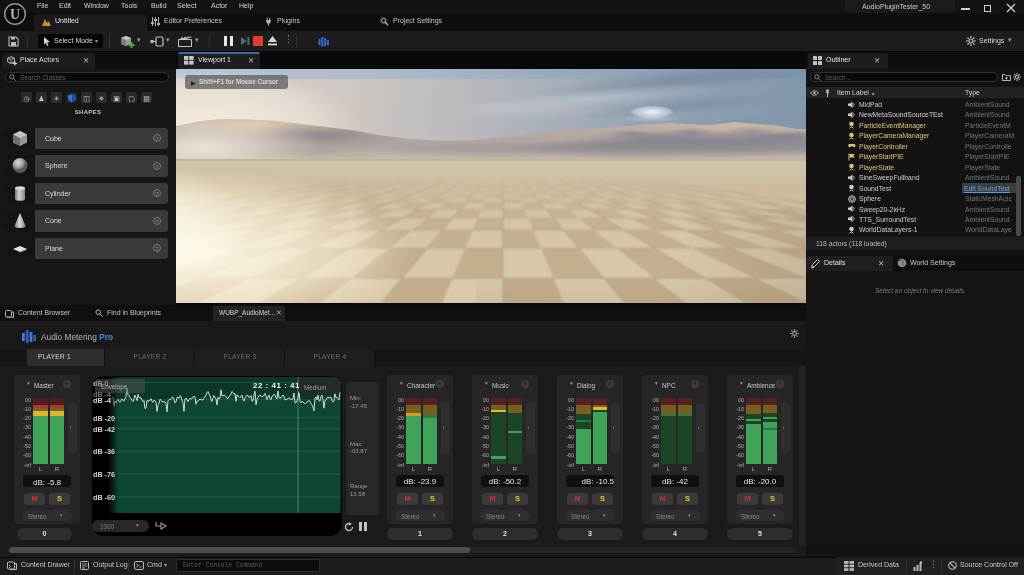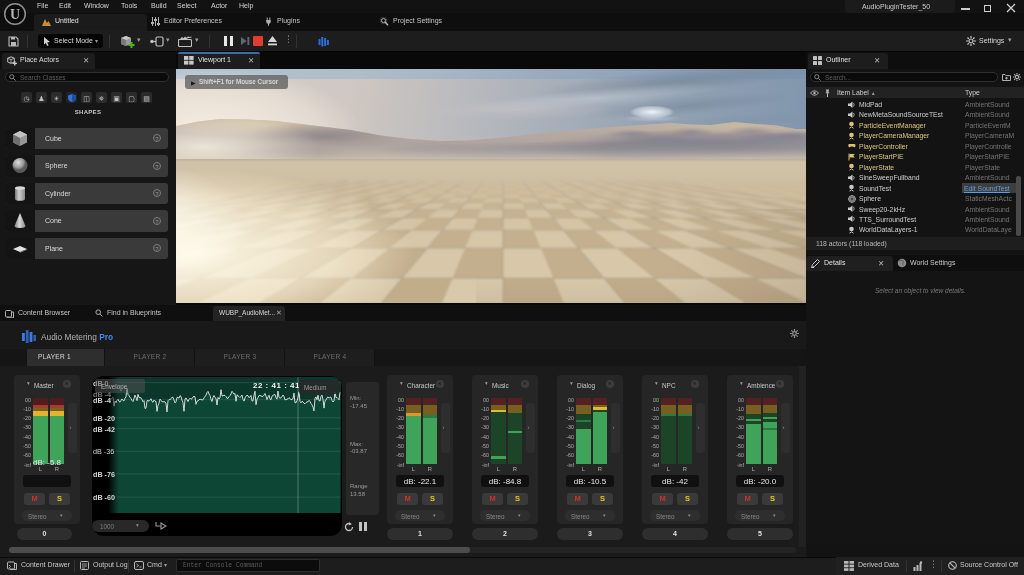--- a/index.html
+++ b/index.html
@@ -594,21 +594,21 @@
 <div class="a" style="left:18px;top:443.0px;width:13px;text-align:right;font-size:5.3px;color:#b0b0b0">-50</div>
 <div class="a" style="left:18px;top:452.3px;width:13px;text-align:right;font-size:5.3px;color:#b0b0b0">-60</div>
 <div class="a" style="left:18px;top:461.6px;width:13px;text-align:right;font-size:5.3px;color:#b0b0b0">-inf</div>
 <div class="a" style="left:33.0px;top:397.5px;width:14.5px;height:66px;background:linear-gradient(to bottom,#4f1d1d 0px 7px,#a83a31 7px 10px,#7a611c 10px 13px,#e0b42f 13px 18px,#3fa35a 18px 66px)"></div>
 <div class="a" style="left:49.5px;top:397.5px;width:14.5px;height:66px;background:linear-gradient(to bottom,#4f1d1d 0px 7px,#a83a31 7px 10px,#7a611c 10px 13px,#e0b42f 13px 18px,#3fa35a 18px 66px)"></div>
 <div class="a" style="left:33px;top:465.5px;width:14.5px;text-align:center;font-size:5.8px;color:#b0b0b0">L</div>
 <div class="a" style="left:49.5px;top:465.5px;width:14.5px;text-align:center;font-size:5.8px;color:#b0b0b0">R</div>
 <div class="a" style="left:68px;top:403px;width:9px;height:50px;background:#2e2e2e;border-radius:3px"></div>
 <div class="a" style="left:69.5px;top:424px;font-size:6px;color:#9a9a9a">›</div>
 <div class="a" style="left:23px;top:475px;width:48px;height:12px;background:#101010;border-radius:3px"></div>
-<div class="a" style="left:23px;top:458px;width:48px;text-align:center;font-size:8px;color:#e8e8e8">dB: -5.8</div>
+<div class="a" style="left:23px;top:478px;width:48px;text-align:center;font-size:8px;color:#e8e8e8">dB: -5.8</div>
 <div class="a" style="left:24px;top:493px;width:21px;height:12px;background:#3a3a3a;border-radius:3px;text-align:center;font-size:7.5px;font-weight:bold;color:#d22f2f;line-height:12px">M</div>
 <div class="a" style="left:49px;top:493px;width:21px;height:12px;background:#3a3a3a;border-radius:3px;text-align:center;font-size:7.5px;font-weight:bold;color:#e3cc1d;line-height:12px">S</div>
 <div class="a" style="left:22px;top:510px;width:50px;height:11px;background:#2e2e2e;border-radius:5px"></div>
 <div class="a tx" style="left:28px;top:512.5px;font-size:6.3px;color:#8a8a8a">Stereo</div>
 <div class="a tx" style="left:60px;top:511.5px;font-size:5px;color:#8a8a8a">▾</div>
 <div class="a" style="left:17px;top:528px;width:55px;height:12px;background:#2e2e2e;border-radius:6px"></div>
 <div class="a" style="left:17px;top:530px;width:55px;text-align:center;font-size:7px;font-weight:bold;color:#e0e0e0">0</div>
 <div class="a" style="left:387px;top:375px;width:66px;height:149px;background:#262626;border-radius:4px"></div>
 <div class="a tx" style="left:400px;top:380px;font-size:5.5px;color:#9a9a9a">▾</div>
 <div class="a tx" style="left:407px;top:381.5px;font-size:6.4px;color:#c8c8c8">Character</div>
@@ -621,21 +621,21 @@
 <div class="a" style="left:391px;top:443.0px;width:13px;text-align:right;font-size:5.3px;color:#b0b0b0">-50</div>
 <div class="a" style="left:391px;top:452.3px;width:13px;text-align:right;font-size:5.3px;color:#b0b0b0">-60</div>
 <div class="a" style="left:391px;top:461.6px;width:13px;text-align:right;font-size:5.3px;color:#b0b0b0">-inf</div>
 <div class="a" style="left:406.0px;top:397.5px;width:14.5px;height:66px;background:linear-gradient(to bottom,#542023 0px 7px,#77601f 7px 15px,#d89a2e 15px 18px,#3fa35a 18px 66px)"></div>
 <div class="a" style="left:422.5px;top:397.5px;width:14.5px;height:66px;background:linear-gradient(to bottom,#542023 0px 7px,#77601f 7px 17px,#2e7a44 17px 20px,#3fa35a 20px 66px)"></div>
 <div class="a" style="left:406px;top:465.5px;width:14.5px;text-align:center;font-size:5.8px;color:#b0b0b0">L</div>
 <div class="a" style="left:422.5px;top:465.5px;width:14.5px;text-align:center;font-size:5.8px;color:#b0b0b0">R</div>
 <div class="a" style="left:441px;top:403px;width:9px;height:50px;background:#2e2e2e;border-radius:3px"></div>
 <div class="a" style="left:442.5px;top:424px;font-size:6px;color:#9a9a9a">›</div>
 <div class="a" style="left:396px;top:475px;width:48px;height:12px;background:#101010;border-radius:3px"></div>
-<div class="a" style="left:396px;top:477px;width:48px;text-align:center;font-size:8px;color:#e8e8e8">dB: -22.1</div>
+<div class="a" style="left:396px;top:477px;width:48px;text-align:center;font-size:8px;color:#e8e8e8">dB: -23.9</div>
 <div class="a" style="left:397px;top:493px;width:21px;height:12px;background:#3a3a3a;border-radius:3px;text-align:center;font-size:7.5px;font-weight:bold;color:#d22f2f;line-height:12px">M</div>
 <div class="a" style="left:422px;top:493px;width:21px;height:12px;background:#3a3a3a;border-radius:3px;text-align:center;font-size:7.5px;font-weight:bold;color:#e3cc1d;line-height:12px">S</div>
 <div class="a" style="left:395px;top:510px;width:50px;height:11px;background:#2e2e2e;border-radius:5px"></div>
 <div class="a tx" style="left:401px;top:512.5px;font-size:6.3px;color:#8a8a8a">Stereo</div>
 <div class="a tx" style="left:433px;top:511.5px;font-size:5px;color:#8a8a8a">▾</div>
 <div class="a" style="left:387px;top:528px;width:66px;height:12px;background:#2e2e2e;border-radius:6px"></div>
 <div class="a" style="left:387px;top:530px;width:66px;text-align:center;font-size:7px;font-weight:bold;color:#e0e0e0">1</div>
 <div class="a" style="left:472px;top:375px;width:66px;height:149px;background:#262626;border-radius:4px"></div>
 <div class="a tx" style="left:485px;top:380px;font-size:5.5px;color:#9a9a9a">▾</div>
 <div class="a tx" style="left:492px;top:381.5px;font-size:6.4px;color:#c8c8c8">Music</div>
@@ -648,21 +648,21 @@
 <div class="a" style="left:476px;top:443.0px;width:13px;text-align:right;font-size:5.3px;color:#b0b0b0">-50</div>
 <div class="a" style="left:476px;top:452.3px;width:13px;text-align:right;font-size:5.3px;color:#b0b0b0">-60</div>
 <div class="a" style="left:476px;top:461.6px;width:13px;text-align:right;font-size:5.3px;color:#b0b0b0">-inf</div>
 <div class="a" style="left:491.0px;top:397.5px;width:14.5px;height:66px;background:linear-gradient(to bottom,#542023 0px 7px,#77601f 7px 12px,#e0b832 12px 14.5px,#1c4527 14.5px 58px,#3fa35a 58px 61px,#1c4527 61px 66px)"></div>
 <div class="a" style="left:507.5px;top:397.5px;width:14.5px;height:66px;background:linear-gradient(to bottom,#542023 0px 7px,#77601f 7px 15px,#1c4527 15px 33px,#3fa35a 33px 35.5px,#1c4527 35.5px 66px)"></div>
 <div class="a" style="left:491px;top:465.5px;width:14.5px;text-align:center;font-size:5.8px;color:#b0b0b0">L</div>
 <div class="a" style="left:507.5px;top:465.5px;width:14.5px;text-align:center;font-size:5.8px;color:#b0b0b0">R</div>
 <div class="a" style="left:526px;top:403px;width:9px;height:50px;background:#2e2e2e;border-radius:3px"></div>
 <div class="a" style="left:527.5px;top:424px;font-size:6px;color:#9a9a9a">›</div>
 <div class="a" style="left:481px;top:475px;width:48px;height:12px;background:#101010;border-radius:3px"></div>
-<div class="a" style="left:481px;top:477px;width:48px;text-align:center;font-size:8px;color:#e8e8e8">dB: -84.8</div>
+<div class="a" style="left:481px;top:477px;width:48px;text-align:center;font-size:8px;color:#e8e8e8">dB: -50.2</div>
 <div class="a" style="left:482px;top:493px;width:21px;height:12px;background:#3a3a3a;border-radius:3px;text-align:center;font-size:7.5px;font-weight:bold;color:#d22f2f;line-height:12px">M</div>
 <div class="a" style="left:507px;top:493px;width:21px;height:12px;background:#3a3a3a;border-radius:3px;text-align:center;font-size:7.5px;font-weight:bold;color:#e3cc1d;line-height:12px">S</div>
 <div class="a" style="left:480px;top:510px;width:50px;height:11px;background:#2e2e2e;border-radius:5px"></div>
 <div class="a tx" style="left:486px;top:512.5px;font-size:6.3px;color:#8a8a8a">Stereo</div>
 <div class="a tx" style="left:518px;top:511.5px;font-size:5px;color:#8a8a8a">▾</div>
 <div class="a" style="left:472px;top:528px;width:66px;height:12px;background:#2e2e2e;border-radius:6px"></div>
 <div class="a" style="left:472px;top:530px;width:66px;text-align:center;font-size:7px;font-weight:bold;color:#e0e0e0">2</div>
 <div class="a" style="left:557px;top:375px;width:66px;height:149px;background:#262626;border-radius:4px"></div>
 <div class="a tx" style="left:570px;top:380px;font-size:5.5px;color:#9a9a9a">▾</div>
 <div class="a tx" style="left:577px;top:381.5px;font-size:6.4px;color:#c8c8c8">Dialog</div>
@@ -675,21 +675,21 @@
 <div class="a" style="left:561px;top:443.0px;width:13px;text-align:right;font-size:5.3px;color:#b0b0b0">-50</div>
 <div class="a" style="left:561px;top:452.3px;width:13px;text-align:right;font-size:5.3px;color:#b0b0b0">-60</div>
 <div class="a" style="left:561px;top:461.6px;width:13px;text-align:right;font-size:5.3px;color:#b0b0b0">-inf</div>
 <div class="a" style="left:576.0px;top:397.5px;width:14.5px;height:66px;background:linear-gradient(to bottom,#542023 0px 7px,#77601f 7px 16px,#1c4527 16px 22px,#2e7a44 22px 24px,#1c4527 24px 31px,#3fa35a 31px 66px)"></div>
 <div class="a" style="left:592.5px;top:397.5px;width:14.5px;height:66px;background:linear-gradient(to bottom,#542023 0px 7px,#77601f 7px 9px,#e0b832 9px 12px,#1c4527 12px 14px,#3fa35a 14px 66px)"></div>
 <div class="a" style="left:576px;top:465.5px;width:14.5px;text-align:center;font-size:5.8px;color:#b0b0b0">L</div>
 <div class="a" style="left:592.5px;top:465.5px;width:14.5px;text-align:center;font-size:5.8px;color:#b0b0b0">R</div>
 <div class="a" style="left:611px;top:403px;width:9px;height:50px;background:#2e2e2e;border-radius:3px"></div>
 <div class="a" style="left:612.5px;top:424px;font-size:6px;color:#9a9a9a">›</div>
 <div class="a" style="left:566px;top:475px;width:48px;height:12px;background:#101010;border-radius:3px"></div>
-<div class="a" style="left:566px;top:477px;width:48px;text-align:center;font-size:8px;color:#e8e8e8">dB: -10.5</div>
+<div class="a" style="left:566px;top:477px;width:48px;text-align:right;font-size:8px;color:#e8e8e8">dB: -10.5</div>
 <div class="a" style="left:567px;top:493px;width:21px;height:12px;background:#3a3a3a;border-radius:3px;text-align:center;font-size:7.5px;font-weight:bold;color:#d22f2f;line-height:12px">M</div>
 <div class="a" style="left:592px;top:493px;width:21px;height:12px;background:#3a3a3a;border-radius:3px;text-align:center;font-size:7.5px;font-weight:bold;color:#e3cc1d;line-height:12px">S</div>
 <div class="a" style="left:565px;top:510px;width:50px;height:11px;background:#2e2e2e;border-radius:5px"></div>
 <div class="a tx" style="left:571px;top:512.5px;font-size:6.3px;color:#8a8a8a">Stereo</div>
 <div class="a tx" style="left:603px;top:511.5px;font-size:5px;color:#8a8a8a">▾</div>
 <div class="a" style="left:557px;top:528px;width:66px;height:12px;background:#2e2e2e;border-radius:6px"></div>
 <div class="a" style="left:557px;top:530px;width:66px;text-align:center;font-size:7px;font-weight:bold;color:#e0e0e0">3</div>
 <div class="a" style="left:642px;top:375px;width:66px;height:149px;background:#262626;border-radius:4px"></div>
 <div class="a tx" style="left:655px;top:380px;font-size:5.5px;color:#9a9a9a">▾</div>
 <div class="a tx" style="left:662px;top:381.5px;font-size:6.4px;color:#c8c8c8">NPC</div>
@@ -769,21 +769,21 @@
       </g>
 <line x1="206" y1="1" x2="206" y2="137" stroke="rgba(210,235,225,0.4)" stroke-width="0.8"></line>
 <polyline points="17,24.5 18,24.5 19,23.1 20,21.7 21,21.4 22,30.2 23,25.0 24,26.9 25,24.3 26,23.3 27,25.4 28,26.1 29,24.4 30,22.9 31,24.5 32,24.9 33,22.4 34,20.6 35,12.3 36,18.4 37,19.6 38,21.3 39,22.5 40,24.5 41,25.6 42,22.3 43,19.1 44,21.4 45,24.6 46,18.3 47,21.6 48,21.6 49,21.8 50,23.6 51,25.7 52,24.6 53,32.4 54,32.2 55,24.7 56,24.4 57,25.3 58,24.1 59,22.7 60,25.4 61,26.3 62,24.1 63,25.3 64,25.4 65,35.4 66,29.2 67,27.3 68,23.1 69,24.2 70,25.8 71,25.6 72,25.8 73,25.8 74,27.3 75,35.9 76,24.7 77,23.6 78,23.7 79,22.8 80,21.2 81,21.4 82,24.0 83,26.9 84,25.9 85,21.4 86,21.4 87,22.2 88,19.7 89,20.4 90,24.1 91,26.7 92,35.3 93,23.0 94,21.9 95,23.9 96,25.6 97,23.4 98,22.2 99,23.2 100,22.7 101,21.0 102,20.1 103,20.9 104,28.3 105,25.1 106,25.0 107,23.7 108,23.3 109,23.3 110,24.0 111,23.8 112,21.9 113,20.2 114,19.5 115,16.5 116,15.4 117,18.0 118,19.6 119,23.3 120,25.5 121,21.4 122,19.5 123,21.7 124,22.4 125,29.0 126,21.4 127,23.0 128,21.9 129,13.7 130,19.9 131,19.9 132,19.1 133,19.5 134,20.5 135,22.3 136,22.4 137,20.7 138,19.6 139,17.9 140,15.3 141,16.7 142,18.2 143,17.6 144,25.3 145,18.8 146,19.7 147,20.6 148,21.7 149,20.3 150,19.0 151,23.4 152,25.1 153,21.9 154,20.1 155,19.2 156,19.8 157,21.6 158,20.9 159,19.5 160,25.1 161,24.8 162,19.1 163,15.2 164,28.7 165,23.1 166,21.6 167,19.5 168,19.3 169,19.9 170,20.5 171,20.4 172,19.1 173,17.5 174,20.2 175,23.6 176,21.0 177,19.2 178,22.9 179,23.7 180,20.2 181,19.4 182,18.7 183,18.6 184,21.9 185,23.1 186,15.0 187,21.4 188,22.1 189,21.8 190,20.6 191,19.0 192,20.5 193,23.9 194,23.6 195,23.1 196,22.9 197,21.7 198,22.4 199,23.8 200,23.2 201,22.8 202,17.1 203,26.8 204,26.7 205,24.6 206,21.5 207,15.8 208,25.5 209,26.9 210,25.3 211,25.9 212,27.2 213,27.8 214,26.6 215,25.9 216,25.8 217,24.3 218,25.5 219,27.4 220,28.9 221,31.1 222,34.9 223,22.1 224,20.9 225,23.7 226,19.2 227,24.7 228,25.0 229,20.2 230,19.1 231,23.4 232,32.1 233,24.6 234,24.0 235,21.8 236,20.9 237,22.2 238,21.2 239,21.2 240,24.5 241,26.0 242,24.9 243,15.9 244,21.7 245,21.5 246,22.5 247,23.8 248,16.4" fill="none" stroke="#e4ece7" stroke-width="0.9"></polyline>
 <rect x="17" y="1" width="10" height="136" fill="url(#gfade)" opacity="0.9"></rect>
 </svg>
 <div class="a tx" style="left:1px;top:2.5px;font-size:7.2px;font-weight:bold;color:#d2d6d3;opacity:1">dB 0</div>
 <div class="a tx" style="left:1px;top:14px;font-size:7.2px;font-weight:bold;color:#d2d6d3;opacity:0.55">dB -4</div>
 <div class="a tx" style="left:1px;top:19.7px;font-size:7.2px;font-weight:bold;color:#d2d6d3;opacity:1">dB -4</div>
 <div class="a tx" style="left:1px;top:38px;font-size:7.2px;font-weight:bold;color:#d2d6d3;opacity:1">dB -20</div>
 <div class="a tx" style="left:1px;top:48.7px;font-size:7.2px;font-weight:bold;color:#d2d6d3;opacity:1">dB -42</div>
-<div class="a tx" style="left:1px;top:71.3px;font-size:7.2px;font-weight:normal;color:#d2d6d3;opacity:1">dB -36</div>
+<div class="a tx" style="left:1px;top:71.3px;font-size:7.2px;font-weight:bold;color:#d2d6d3;opacity:1">dB -36</div>
 <div class="a tx" style="left:1px;top:93.9px;font-size:7.2px;font-weight:bold;color:#d2d6d3;opacity:1">dB -76</div>
 <div class="a tx" style="left:1px;top:117.1px;font-size:7.2px;font-weight:bold;color:#d2d6d3;opacity:1">dB -60</div>
 <div class="a" style="left:3px;top:3px;width:50px;height:14px;background:rgba(82,82,82,0.55);border-radius:2px"></div>
 <div class="a tx" style="left:9px;top:7px;font-size:6.3px;color:#b2b2b2">Envelope</div>
 <div class="a tx" style="left:161px;top:5px;font-size:8px;font-weight:bold;color:#f2f2f2;letter-spacing:0.5px">22 : 41 : 41</div>
 <div class="a" style="left:207px;top:4px;width:40px;height:14px;background:rgba(40,40,40,0.9);border-radius:2px"></div>
 <div class="a tx" style="left:212px;top:8px;font-size:6.3px;color:#9a9a9a">Medium</div>
 </div>
 <div class="a" style="left:346px;top:382px;width:33px;height:133px;background:#282828;border-radius:3px"></div>
 <div class="a tx" style="left:350px;top:395px;font-size:6px;color:#9c9c9c">Min:</div>

